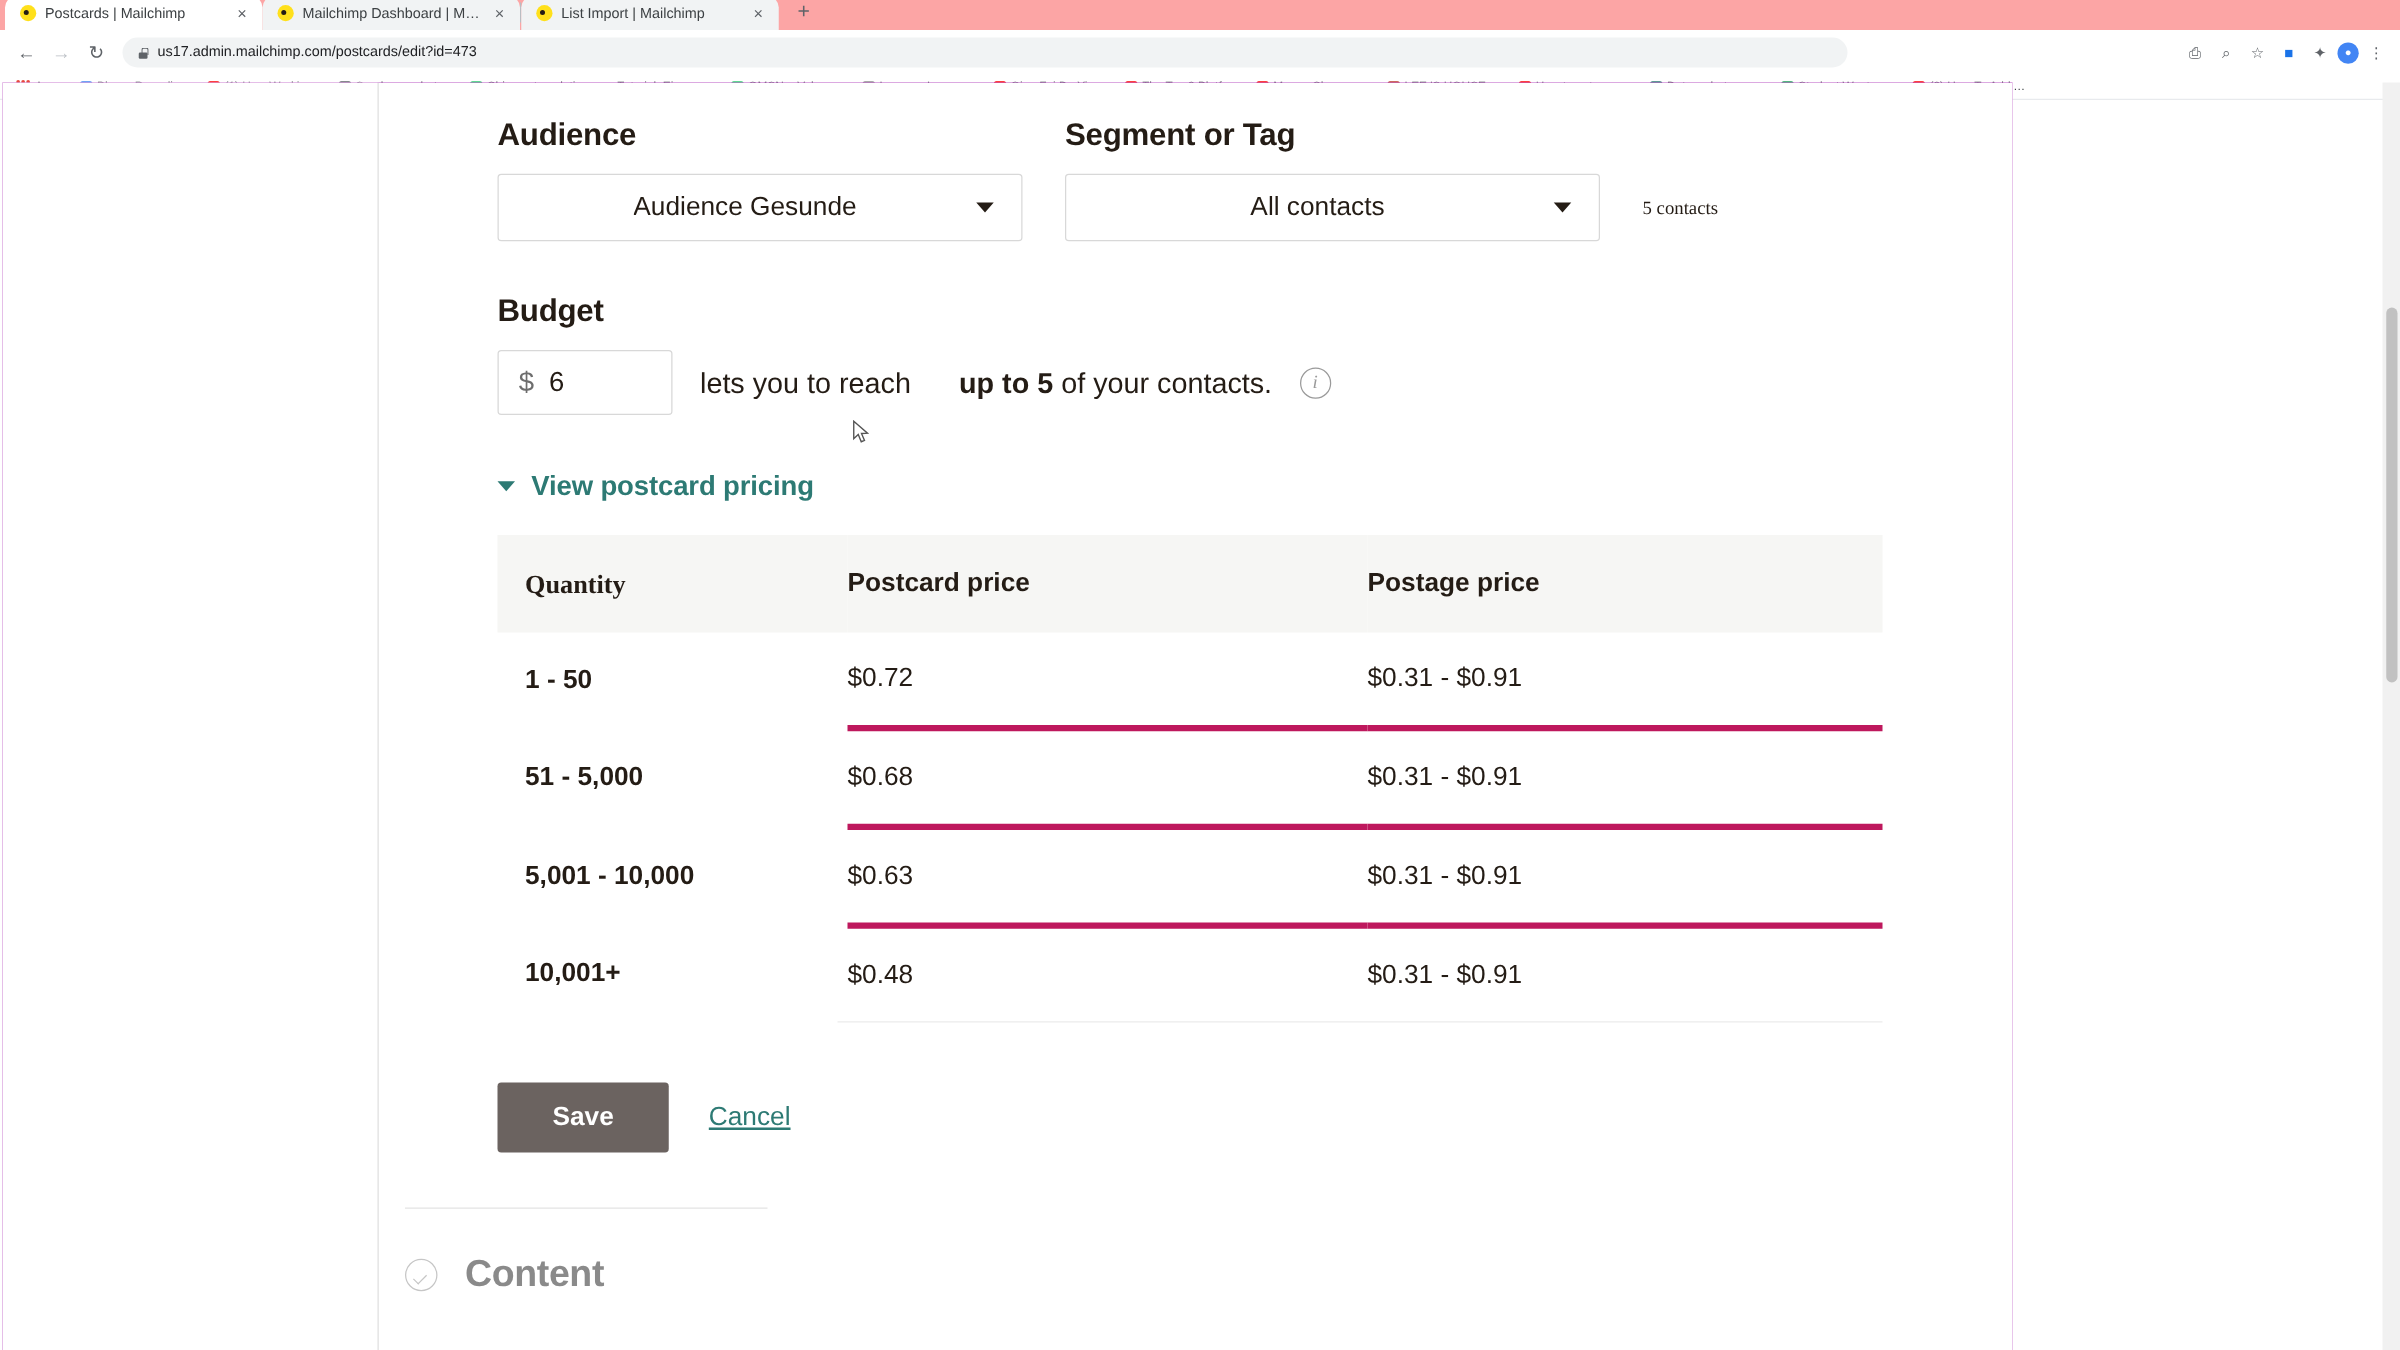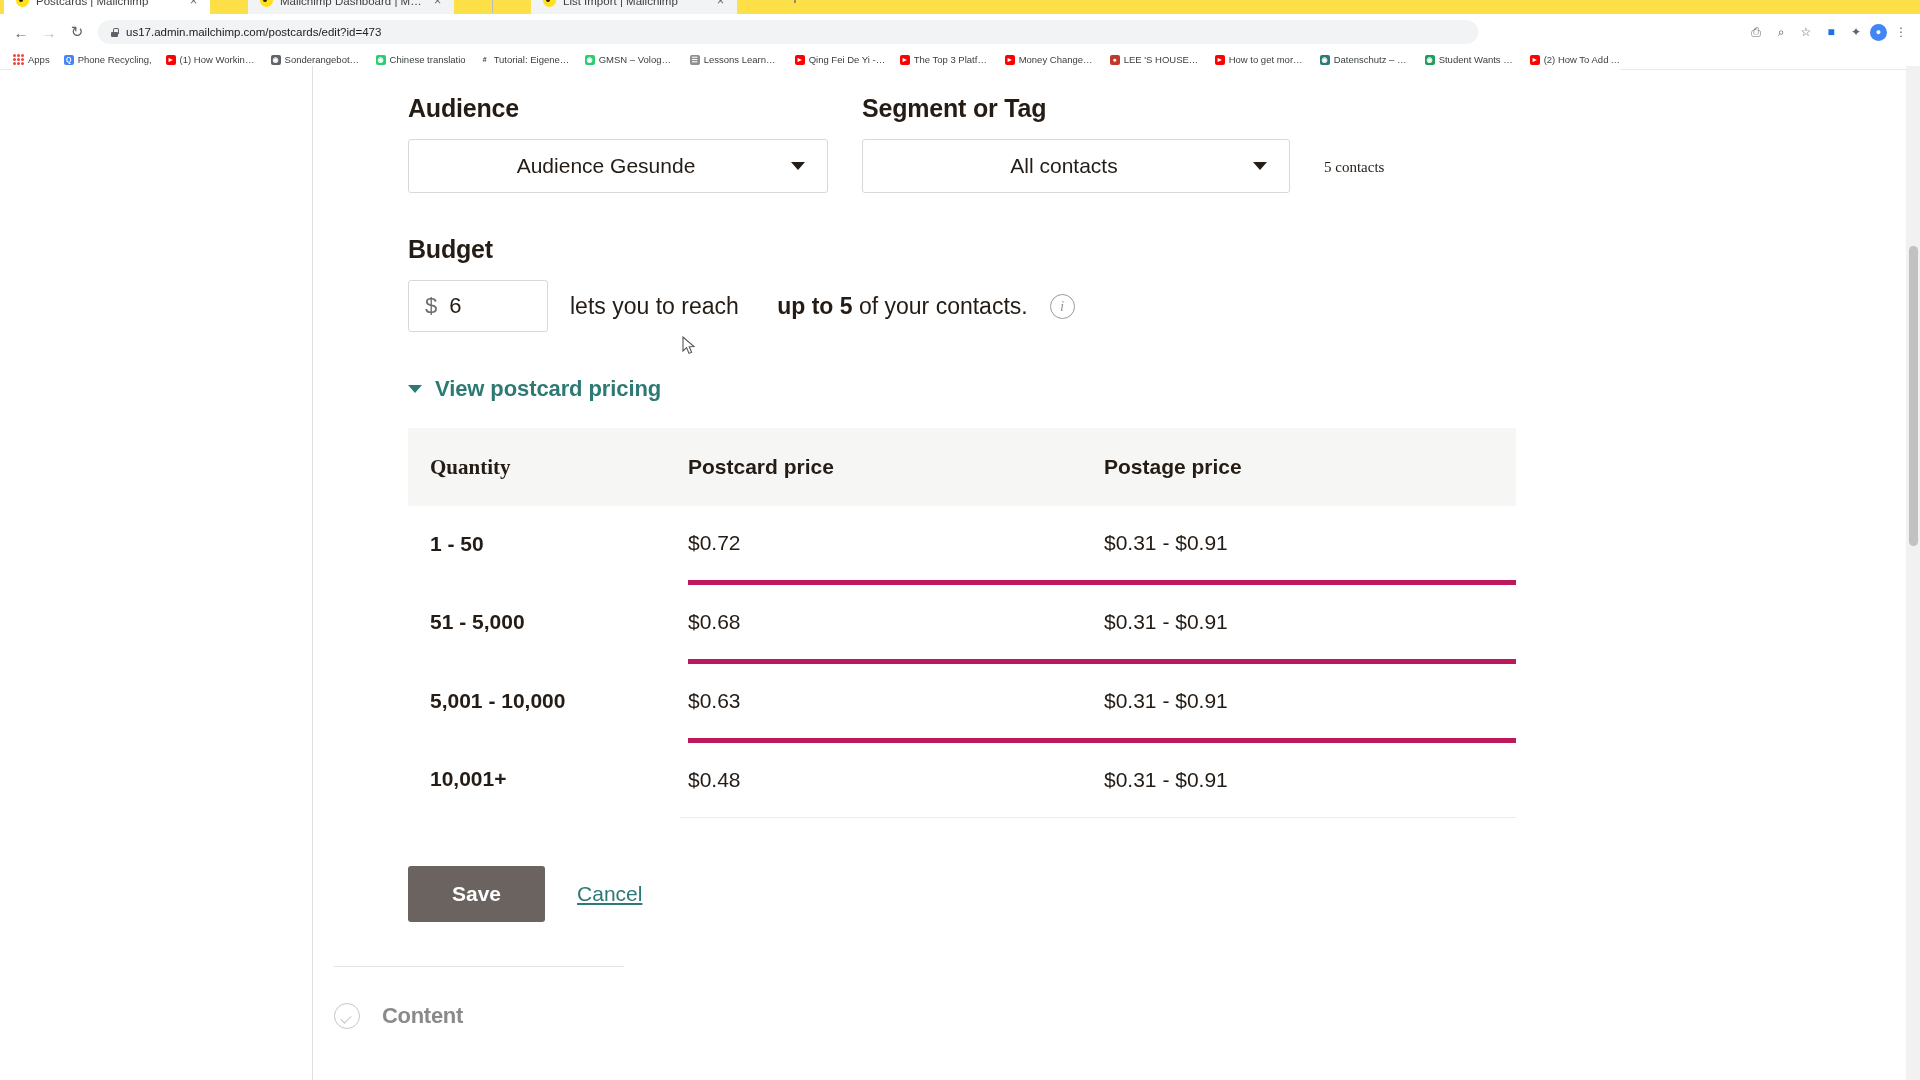--- a/index.html
+++ b/index.html
@@ -7,24 +7,23 @@
     width: 1920px; height: 1080px;
     background: #ffffff;
     font-family: "Liberation Sans", sans-serif;
     overflow: hidden;
   }
 
   
   .browser { width: 1920px; height: 1080px; position: relative; background:#fff; }
 
   .tabstrip {
-    height: 14px; background: #fde047;
+    height: 24px; background: #fca5a5;
     display: flex; align-items: flex-end; padding-left: 4px;
     position: relative;
-    gap: 38px;
   }
   .tab {
     display: flex; align-items: center; gap: 7px;
     height: 27px; width: 206px;
     padding: 0 9px 0 12px;
     border-radius: 9px 9px 0 0;
     background: #f1f3f4;
     font-size: 11.5px; color: #3c4043;
     position: relative;
   }
@@ -118,21 +117,21 @@
   }
   .apps-grid {
     width:11px;height:11px;flex:0 0 auto;
     display:grid;grid-template-columns:repeat(3,1fr);
     grid-template-rows:repeat(3,1fr);gap:1px;
   }
   .apps-grid i { background:#e8473f; border-radius:50%; display:block; }
 
   
   .viewport {
-    position:absolute; left:12px; top:66px; width:1608px; height:1014px;
+    position:absolute; left:2px; top:66px; width:1608px; height:1014px;
     background:#a21caf; overflow:hidden;
   }
   .page-wrap {
     position:absolute; left:0; top:0; width:1920px; height:1014px;
     background:#ffffff;
   }
   .left-gutter {
     position:absolute; left:0; top:0; width:300px; height:1014px;
     background:#ffffff;
   }
@@ -260,21 +259,21 @@
   .check-circle {
     width:26px;height:26px;border-radius:50%;
     border:1.6px solid #c6c6c6; position:relative; flex:0 0 auto;
   }
   .check-circle::after{
     content:""; position:absolute; left:6px; top:11px; width:9px; height:5px;
     border-left:1.8px solid #c6c6c6; border-bottom:1.8px solid #c6c6c6;
     transform:rotate(-45deg);
   }
   .content-title {
-    font-size:22px; font-weight:700; color:#8a8a8a; letter-spacing:-0.3px;
+    font-size:30px; font-weight:700; color:#8a8a8a; letter-spacing:-0.3px;
   }
   .ghost-button {
     position:absolute; right: 40px; bottom: 2px;
     width: 180px; height: 34px; background:#f3f3f3; border-radius:3px;
   }
 
   .vscroll {
     position:absolute; right:0; top:66px; width:14px; height:1014px;
     background:#f1f1f1;
   }

